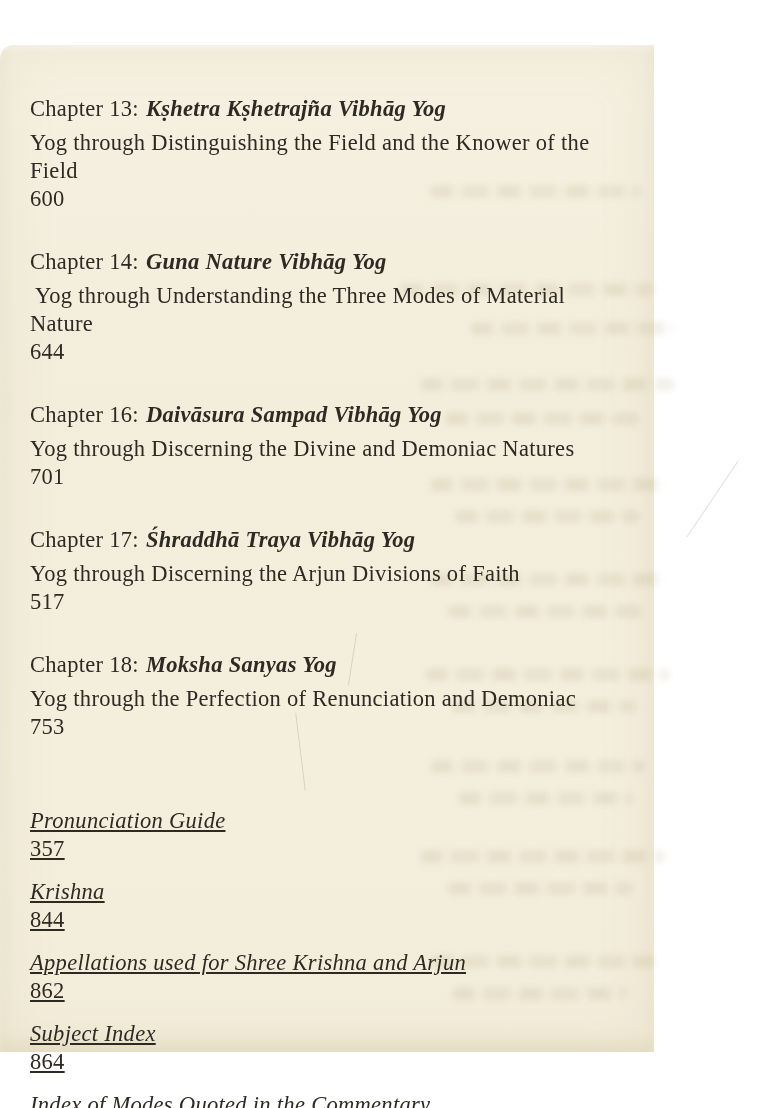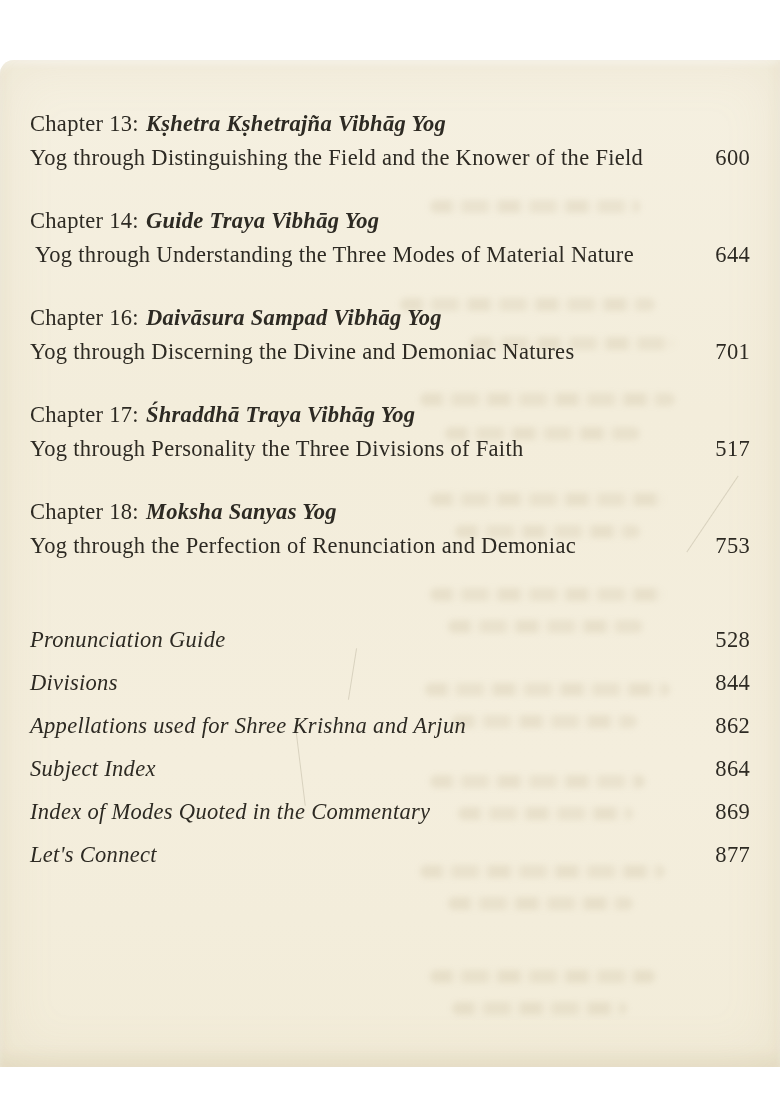--- a/index.html
+++ b/index.html
@@ -14,22 +14,22 @@
   .stage {
     position: relative;
     width: 780px;
     height: 1108px;
     background: #ffffff;
   }
   
   .paper {
     position: absolute;
     left: 0;
-    top: 60px;
-    width: 780px;
+    top: 45px;
+    width: 654px;
     height: 1007px;
     background: linear-gradient(180deg, #f5f0e1 0%, #f3eddb 35%, #f4eedd 70%, #f2ecd9 100%);
     border-top-left-radius: 14px;
     box-shadow: inset 0 0 55px rgba(190, 170, 120, 0.14),
                 inset 0 -10px 14px rgba(160, 140, 90, 0.10),
                 inset 0 4px 6px rgba(255, 255, 255, 0.5);
     color: #2d2a23;
   }
   .content {
     position: relative;
@@ -47,31 +47,32 @@
   }
   .ch-label { font-style: normal; font-weight: 400; }
   .ch-title { font-style: italic; font-weight: 700; margin-left: 7px; }
   .chapter-row, .bm-row, .footer-row {
     display: flex;
     justify-content: space-between;
     align-items: baseline;
     font-size: 22.5px;
     line-height: 28px;
     letter-spacing: 0.3px;
+    flex-direction: column;
   }
   .desc { font-style: normal; padding-right: 14px; }
   .indent-sm { text-indent: 5px; }
   .pagenum {
     font-style: normal;
     font-weight: 400;
     white-space: nowrap;
   }
   
   .backmatter { margin-top: 66px; }
-  .bm-row { margin-bottom: 15px; }
+  .bm-row { margin-bottom: 15px; text-decoration: underline; }
   .bm-label, .footer-label { font-style: italic; font-weight: 400; padding-right: 14px; }
   .footer-row { }
   
   .ghost {
     position: absolute;
     height: 13px;
     border-radius: 6px;
     background: repeating-linear-gradient(90deg,
       rgba(172, 154, 112, 0.30) 0px, rgba(172, 154, 112, 0.30) 22px,
       rgba(172, 154, 112, 0.05) 22px, rgba(172, 154, 112, 0.05) 32px,
@@ -127,21 +128,21 @@
           <span class="ch-label">Chapter 13:</span><span class="ch-title">Kṣhetra Kṣhetrajña Vibhāg Yog</span>
         </div>
         <div class="chapter-row">
           <span class="desc">Yog through Distinguishing the Field and the Knower of the Field</span>
           <span class="pagenum">600</span>
         </div>
       </div>
 
       <div class="chapter">
         <div class="chapter-heading">
-          <span class="ch-label">Chapter 14:</span><span class="ch-title">Guide Traya Vibhāg Yog</span>
+          <span class="ch-label">Chapter 14:</span><span class="ch-title">Guna Nature Vibhāg Yog</span>
         </div>
         <div class="chapter-row">
           <span class="desc indent-sm">Yog through Understanding the Three Modes of Material Nature</span>
           <span class="pagenum">644</span>
         </div>
       </div>
 
 
       <div class="chapter">
         <div class="chapter-heading">
@@ -151,42 +152,42 @@
           <span class="desc">Yog through Discerning the Divine and Demoniac Natures</span>
           <span class="pagenum">701</span>
         </div>
       </div>
 
       <div class="chapter">
         <div class="chapter-heading">
           <span class="ch-label">Chapter 17:</span><span class="ch-title">Śhraddhā Traya Vibhāg Yog</span>
         </div>
         <div class="chapter-row">
-          <span class="desc">Yog through Personality the Three Divisions of Faith</span>
+          <span class="desc">Yog through Discerning the Arjun Divisions of Faith</span>
           <span class="pagenum">517</span>
         </div>
       </div>
 
       <div class="chapter">
         <div class="chapter-heading">
           <span class="ch-label">Chapter 18:</span><span class="ch-title">Moksha Sanyas Yog</span>
         </div>
         <div class="chapter-row">
           <span class="desc">Yog through the Perfection of Renunciation and Demoniac</span>
           <span class="pagenum">753</span>
         </div>
       </div>
 
       <div class="backmatter">
         <div class="bm-row">
           <span class="bm-label">Pronunciation Guide</span>
-          <span class="pagenum">528</span>
-        </div>
-        <div class="bm-row">
-          <span class="bm-label">Divisions</span>
+          <span class="pagenum">357</span>
+        </div>
+        <div class="bm-row">
+          <span class="bm-label">Krishna</span>
           <span class="pagenum">844</span>
         </div>
         <div class="bm-row">
           <span class="bm-label">Appellations used for Shree Krishna and Arjun</span>
           <span class="pagenum">862</span>
         </div>
         <div class="bm-row">
           <span class="bm-label">Subject Index</span>
           <span class="pagenum">864</span>
         </div>

